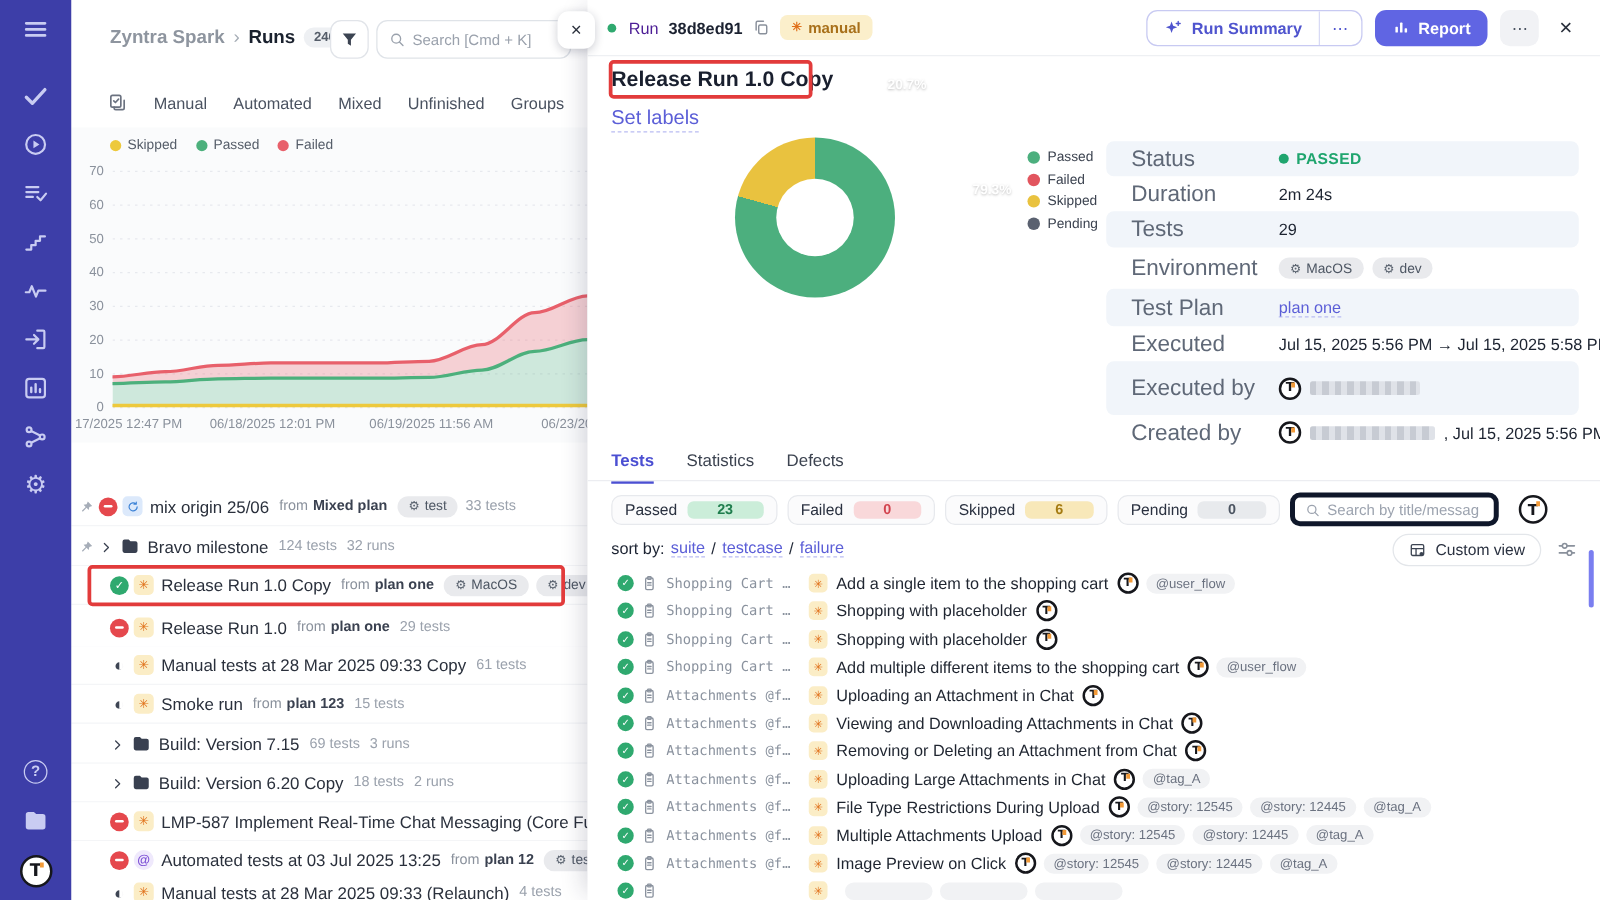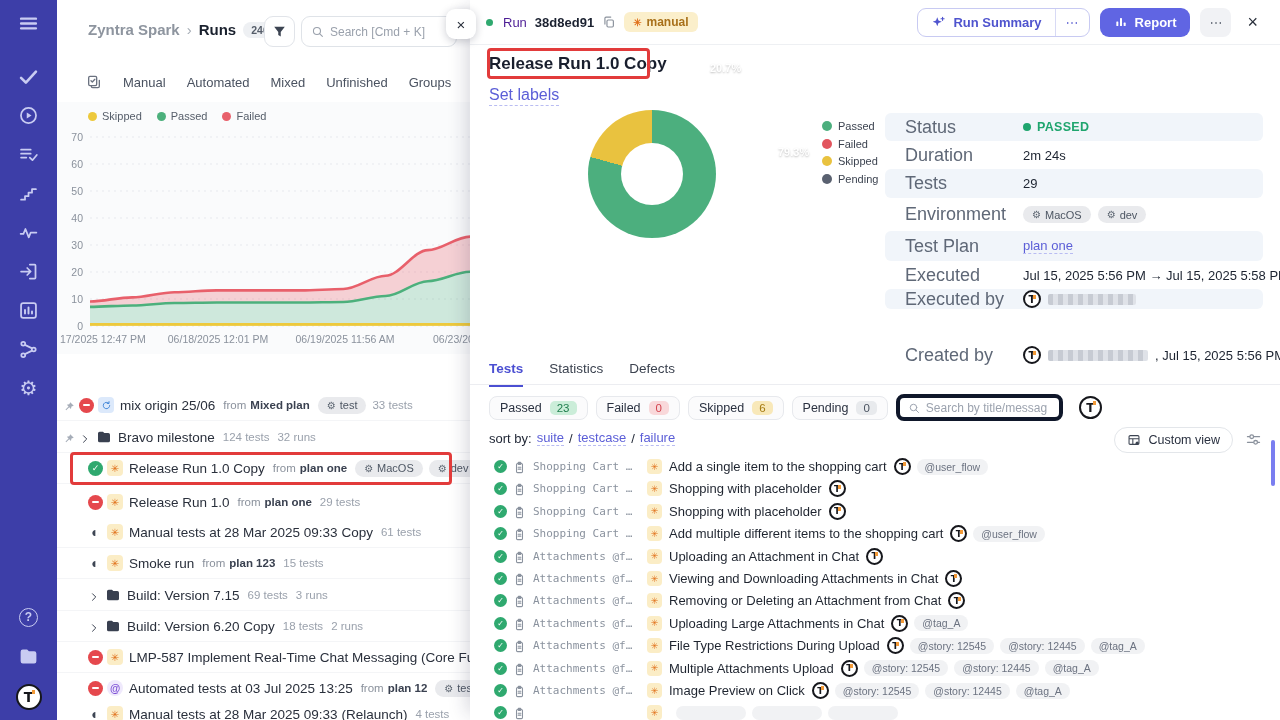--- a/index.html
+++ b/index.html
@@ -116,21 +116,21 @@
   .dval a,.plan-link{color:#5B5ED7;text-decoration:none;border-bottom:1px dashed #B9BCF2;cursor:pointer}
   .redact{display:inline-block;height:11px;border-radius:2px;background:repeating-linear-gradient(90deg,#C7CBD3 0 5px,#DFE2E8 5px 10px);filter:blur(.6px)}
 
   .dp-tabs{position:absolute;left:19px;top:361px;display:flex;gap:26px;font-size:13.5px;color:#3C4350}
   .dp-tabs .dtab{padding-bottom:9px;cursor:pointer}
   .dp-tabs .dtab.active{color:#4B4FD2;font-weight:700;border-bottom:2.5px solid #4B4FD2}
   .dp-tabdiv{position:absolute;left:0;top:384px;width:100%;height:1px;background:#ECEDF1}
 
   .dp-filters{position:absolute;left:19px;top:394px;display:flex;align-items:center;gap:8px}
   .fchip{display:flex;align-items:center;gap:8px;border:1px solid #E7E9ED;background:#FBFBFC;border-radius:8px;padding:4px 10px;font-size:12.5px;color:#2A3140;cursor:pointer}
-  .fcount{border-radius:5px;padding:1px 7px;font-size:11.5px;font-weight:400}
+  .fcount{border-radius:5px;padding:1px 24px;font-size:11.5px;font-weight:700}
   .dp-search{width:167px;height:27px;border:4px solid #0f172a;border-radius:8px;display:flex;align-items:center;gap:6px;padding:0 8px;color:#9CA3AF;background:#fff}
   .dp-search svg{width:12px;height:12px;flex:0 0 auto}
   .dp-search input{border:none;outline:none;width:100%;font-size:12px;background:transparent;color:#444;font-family:"Liberation Sans",sans-serif}
   .dp-search input::placeholder{color:#9CA3AF}
 
   .sort-row{position:absolute;left:19px;top:430px;font-size:13px;color:#1D2433;display:flex;align-items:center;gap:5px}
   .sort-link{color:#5B5ED7;border-bottom:1px dashed #B9BCF2;cursor:pointer}
   .cv-btn{position:absolute;right:47px;top:427px;display:flex;align-items:center;gap:7px;border:1px solid #E3E6EA;background:#fff;border-radius:15px;padding:5px 12px;font-size:12.5px;color:#2A3140;cursor:pointer}
   .cv-btn svg{width:14px;height:14px;color:#3C4452}
   .sliders-ic{position:absolute;right:18px;top:431px;width:17px;height:17px;color:#8A919C;cursor:pointer}
@@ -535,28 +535,28 @@
           <div class="dval">
             <span class="plan-link">plan one</span>
           </div>
         </div>
         <div class="drow" style="height: 28px;">
           <div class="dlabel">Executed</div>
           <div class="dval">
             <span>Jul 15, 2025 5:56 PM → Jul 15, 2025 5:58 PM</span>
           </div>
         </div>
-        <div class="drow shade" style="height: 20px;">
+        <div class="drow shade" style="height: 43px;">
           <div class="dlabel">Executed by</div>
           <div class="dval">
             <span class="tavatar" style="width: 18px; height: 18px; font-size: 10px;">T</span>
             <span class="redact" style="width: 88px;"></span>
           </div>
         </div>
-        <div class="drow" style="height: 28px; margin-top: 32px;">
+        <div class="drow" style="height: 28px;">
           <div class="dlabel">Created by</div>
           <div class="dval">
             <span class="tavatar" style="width: 18px; height: 18px; font-size: 10px;">T</span>
             <span class="redact" style="width: 100px;"></span>
             <span>, Jul 15, 2025 5:56 PM</span>
           </div>
         </div>
       </div>
 
     <div class="dp-tabs" id="dp-tabs">

